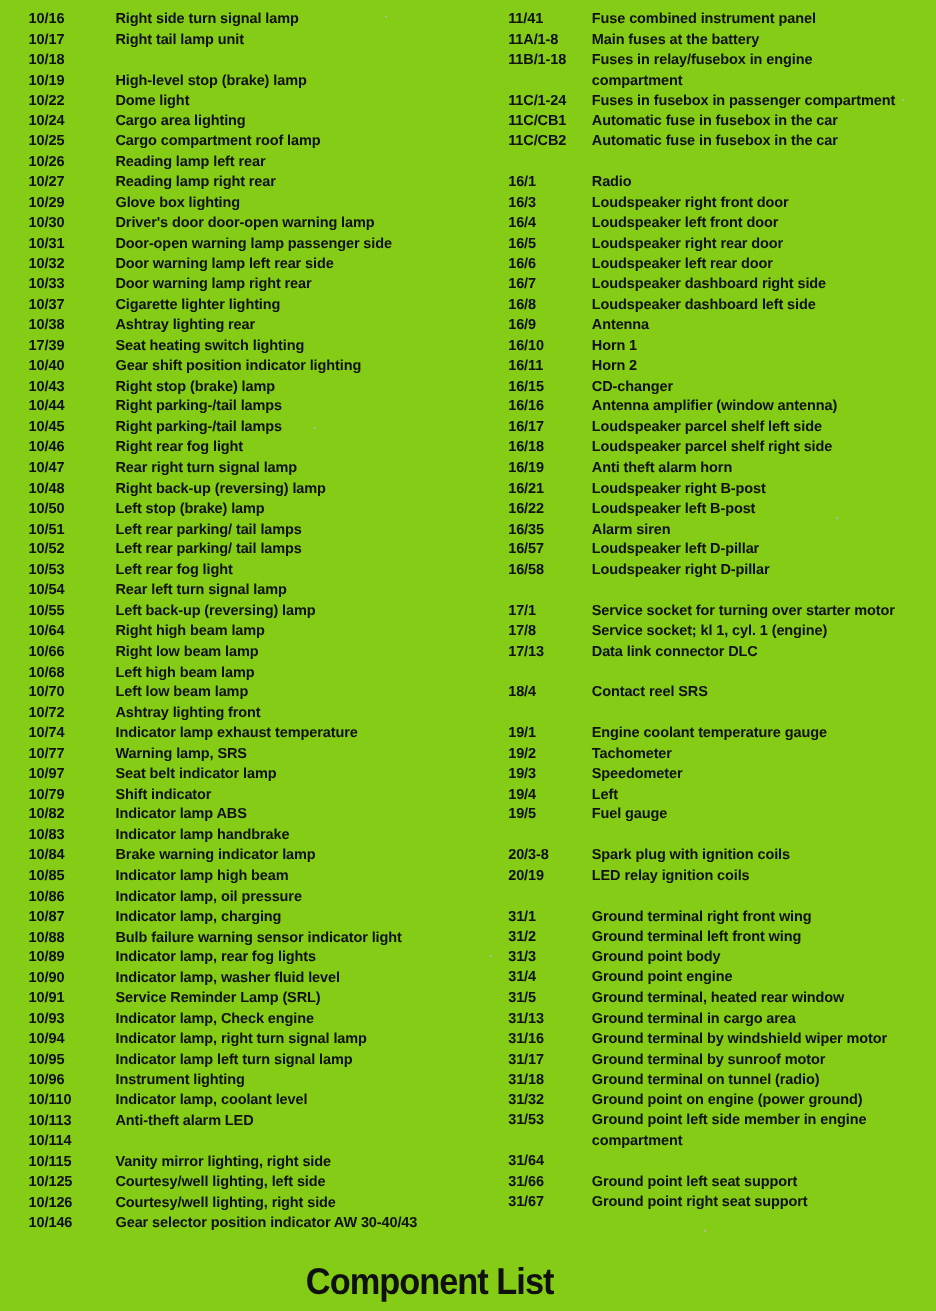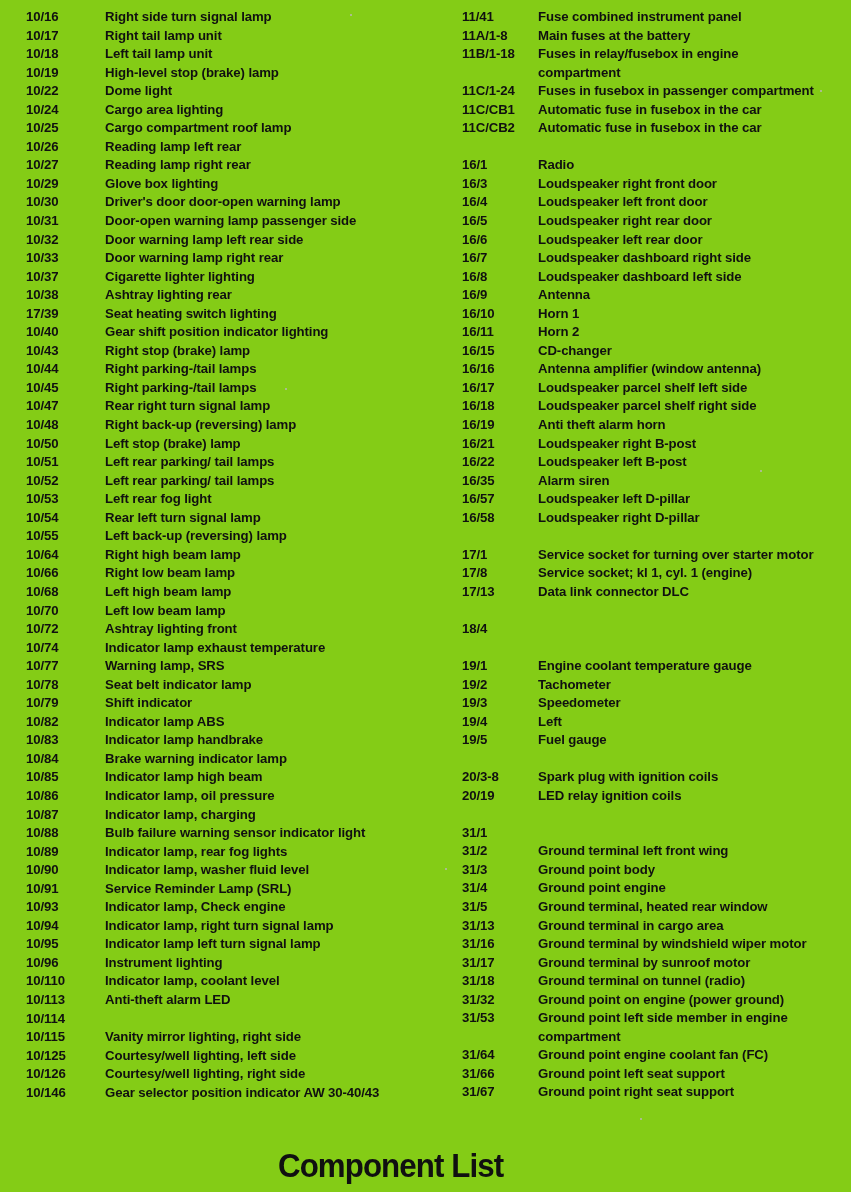--- a/index.html
+++ b/index.html
@@ -72,21 +72,20 @@
         <div class="row">
           <span class="code">10/16</span>
           <span class="desc">Right side turn signal lamp</span>
         </div>
         <div class="row">
           <span class="code">10/17</span>
           <span class="desc">Right tail lamp unit</span>
         </div>
         <div class="row">
           <span class="code">10/18</span>
-          <span class="desc">Left tail lamp unit</span>
         </div>
         <div class="row">
           <span class="code">10/19</span>
           <span class="desc">High-level stop (brake) lamp</span>
         </div>
         <div class="row">
           <span class="code">10/22</span>
           <span class="desc">Dome light</span>
         </div>
         <div class="row">
@@ -147,20 +146,24 @@
         </div>
         <div class="row">
           <span class="code">10/44</span>
           <span class="desc">Right parking-/tail lamps</span>
         </div>
         <div class="row">
           <span class="code">10/45</span>
           <span class="desc">Right parking-/tail lamps</span>
         </div>
         <div class="row">
+          <span class="code">10/46</span>
+          <span class="desc">Right rear fog light</span>
+        </div>
+        <div class="row">
           <span class="code">10/47</span>
           <span class="desc">Rear right turn signal lamp</span>
         </div>
         <div class="row">
           <span class="code">10/48</span>
           <span class="desc">Right back-up (reversing) lamp</span>
         </div>
         <div class="row">
           <span class="code">10/50</span>
           <span class="desc">Left stop (brake) lamp</span>
@@ -207,21 +210,21 @@
         </div>
         <div class="row">
           <span class="code">10/74</span>
           <span class="desc">Indicator lamp exhaust temperature</span>
         </div>
         <div class="row">
           <span class="code">10/77</span>
           <span class="desc">Warning lamp, SRS</span>
         </div>
         <div class="row">
-          <span class="code">10/78</span>
+          <span class="code">10/97</span>
           <span class="desc">Seat belt indicator lamp</span>
         </div>
         <div class="row">
           <span class="code">10/79</span>
           <span class="desc">Shift indicator</span>
         </div>
         <div class="row">
           <span class="code">10/82</span>
           <span class="desc">Indicator lamp ABS</span>
         </div>
@@ -426,20 +429,21 @@
           <span class="desc">Service socket; kl 1, cyl. 1 (engine)</span>
         </div>
         <div class="row">
           <span class="code">17/13</span>
           <span class="desc">Data link connector DLC</span>
         </div>
       </div>
       <div class="group">
         <div class="row">
           <span class="code">18/4</span>
+          <span class="desc">Contact reel SRS</span>
         </div>
       </div>
       <div class="group">
         <div class="row">
           <span class="code">19/1</span>
           <span class="desc">Engine coolant temperature gauge</span>
         </div>
         <div class="row">
           <span class="code">19/2</span>
           <span class="desc">Tachometer</span>
@@ -463,20 +467,21 @@
           <span class="desc">Spark plug with ignition coils</span>
         </div>
         <div class="row">
           <span class="code">20/19</span>
           <span class="desc">LED relay ignition coils</span>
         </div>
       </div>
       <div class="group">
         <div class="row">
           <span class="code">31/1</span>
+          <span class="desc">Ground terminal right front wing</span>
         </div>
         <div class="row">
           <span class="code">31/2</span>
           <span class="desc">Ground terminal left front wing</span>
         </div>
         <div class="row">
           <span class="code">31/3</span>
           <span class="desc">Ground point body</span>
         </div>
         <div class="row">
@@ -507,21 +512,20 @@
           <span class="code">31/32</span>
           <span class="desc">Ground point on engine (power ground)</span>
         </div>
         <div class="row">
           <span class="code">31/53</span>
           <span class="desc">Ground point left side member in engine
 compartment</span>
         </div>
         <div class="row">
           <span class="code">31/64</span>
-          <span class="desc">Ground point engine coolant fan (FC)</span>
         </div>
         <div class="row">
           <span class="code">31/66</span>
           <span class="desc">Ground point left seat support</span>
         </div>
         <div class="row">
           <span class="code">31/67</span>
           <span class="desc">Ground point right seat support</span>
         </div>
       </div>

